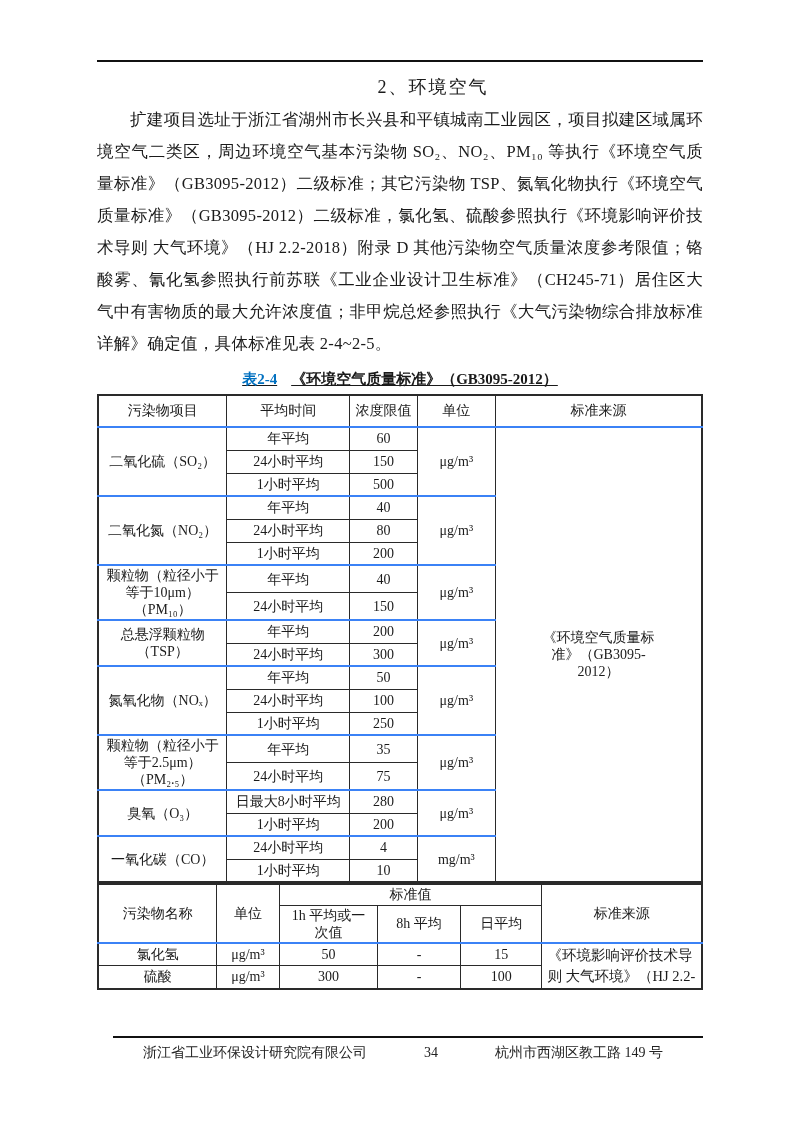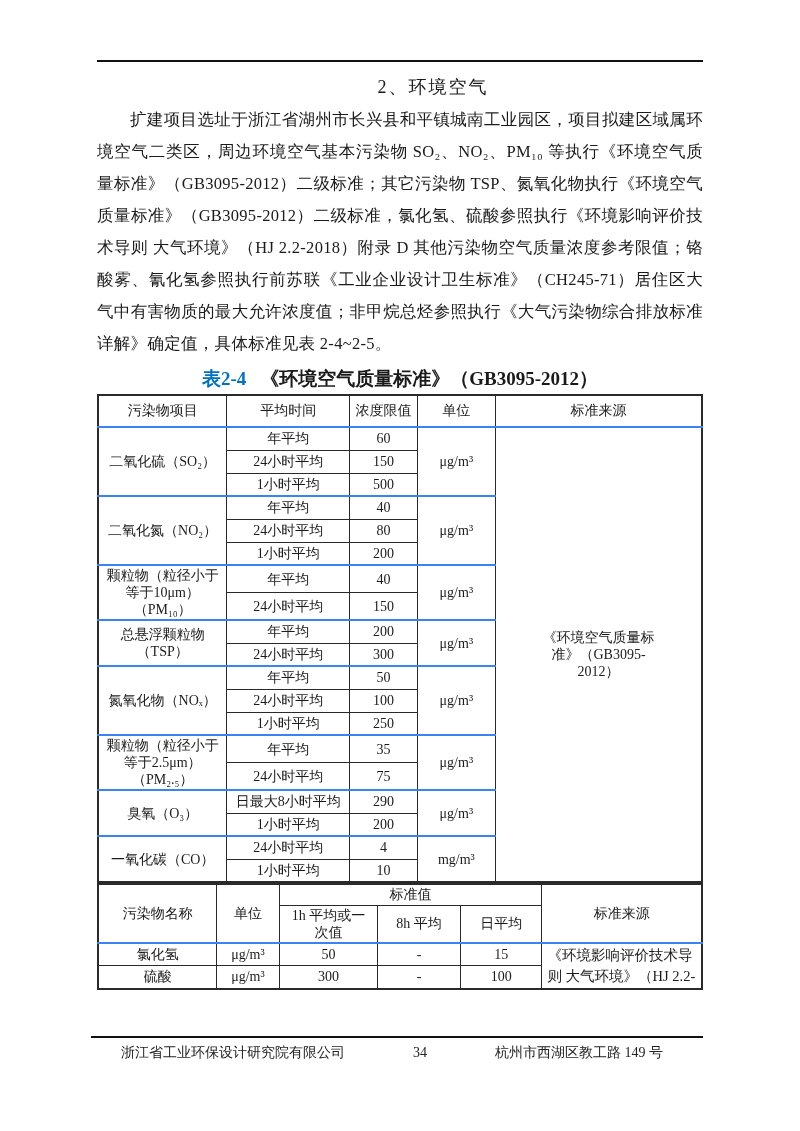--- a/index.html
+++ b/index.html
@@ -42,22 +42,23 @@
     font-size:16.5px;
     line-height:32px;
     text-align:justify;
     text-indent:33px;
     letter-spacing:0.3px;
   }
   
   .tbl-caption{
     text-align:center;
     font-weight:700;
-    font-size:19px;
+    font-size:15px;
     line-height:24px;
+    text-decoration:underline;
   }
   .cap-24{margin:7px 0 3px 0;}
   .cap-25{margin:2px 0 2px 0;}
   .cap-num{color:#0070C0;margin-right:14px;}
   
   table.doc{
     border-collapse:collapse;
     table-layout:fixed;
     width:606px;
     border:2px solid #2a2a2a;
@@ -76,21 +77,21 @@
   .t24 td{height:23px;line-height:17px;}
   .t24 th{height:32px;}
   .plabel{white-space:pre-line;}
   .src-cell{white-space:pre-line;font-size:14.5px;line-height:20px;}
   .t25 td{height:21px;line-height:17px;}
   .t25 .subhdr td{white-space:pre-line;height:36px;}
   .t25 .src25{white-space:pre-line;text-align:left;padding-left:5px;line-height:21px;font-size:14.5px;margin-left:12px;}
   
   .running-footer{
     position:absolute;
-    left:91px;right:97px;top:1036px;
+    left:113px;right:97px;top:1036px;
   }
   .ftr-rule{border-top:2px solid #111;height:0;}
   .ftr-row{
     display:flex;
     justify-content:space-between;
     align-items:baseline;
     padding:6px 40px 0 30px;
     font-size:14px;
     color:#222;
   }
@@ -212,21 +213,21 @@
         <td rowspan="2">μg/m³</td>
       </tr>
       <tr>
         <td>24小时平均</td>
         <td>75</td>
       </tr>
 
       <tr class="g">
         <td class="plabel" rowspan="2">臭氧（O₃）</td>
         <td>日最大8小时平均</td>
-        <td>290</td>
+        <td>280</td>
         <td rowspan="2">μg/m³</td>
       </tr>
       <tr>
         <td>1小时平均</td>
         <td>200</td>
       </tr>
 
       <tr class="g">
         <td class="plabel" rowspan="2">一氧化碳（CO）</td>
         <td>24小时平均</td>

